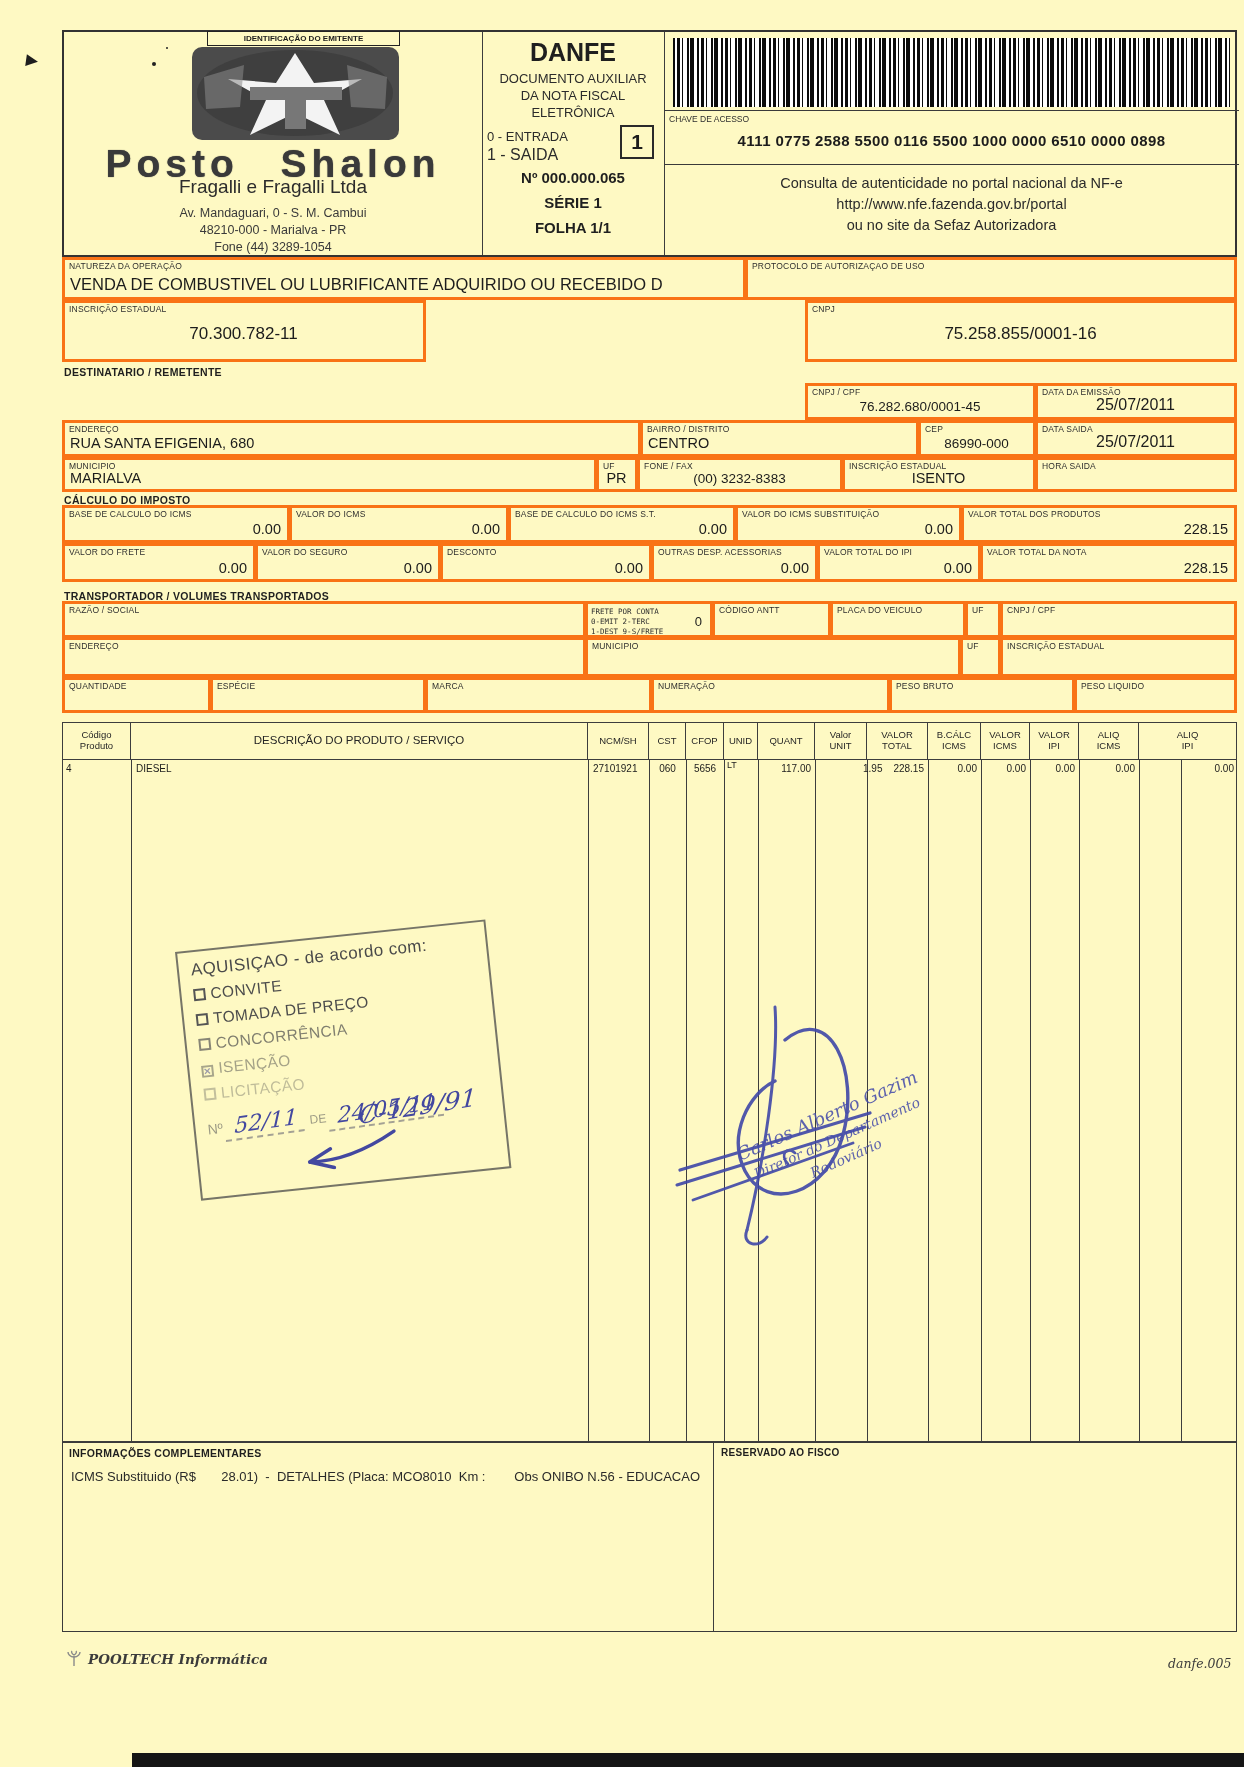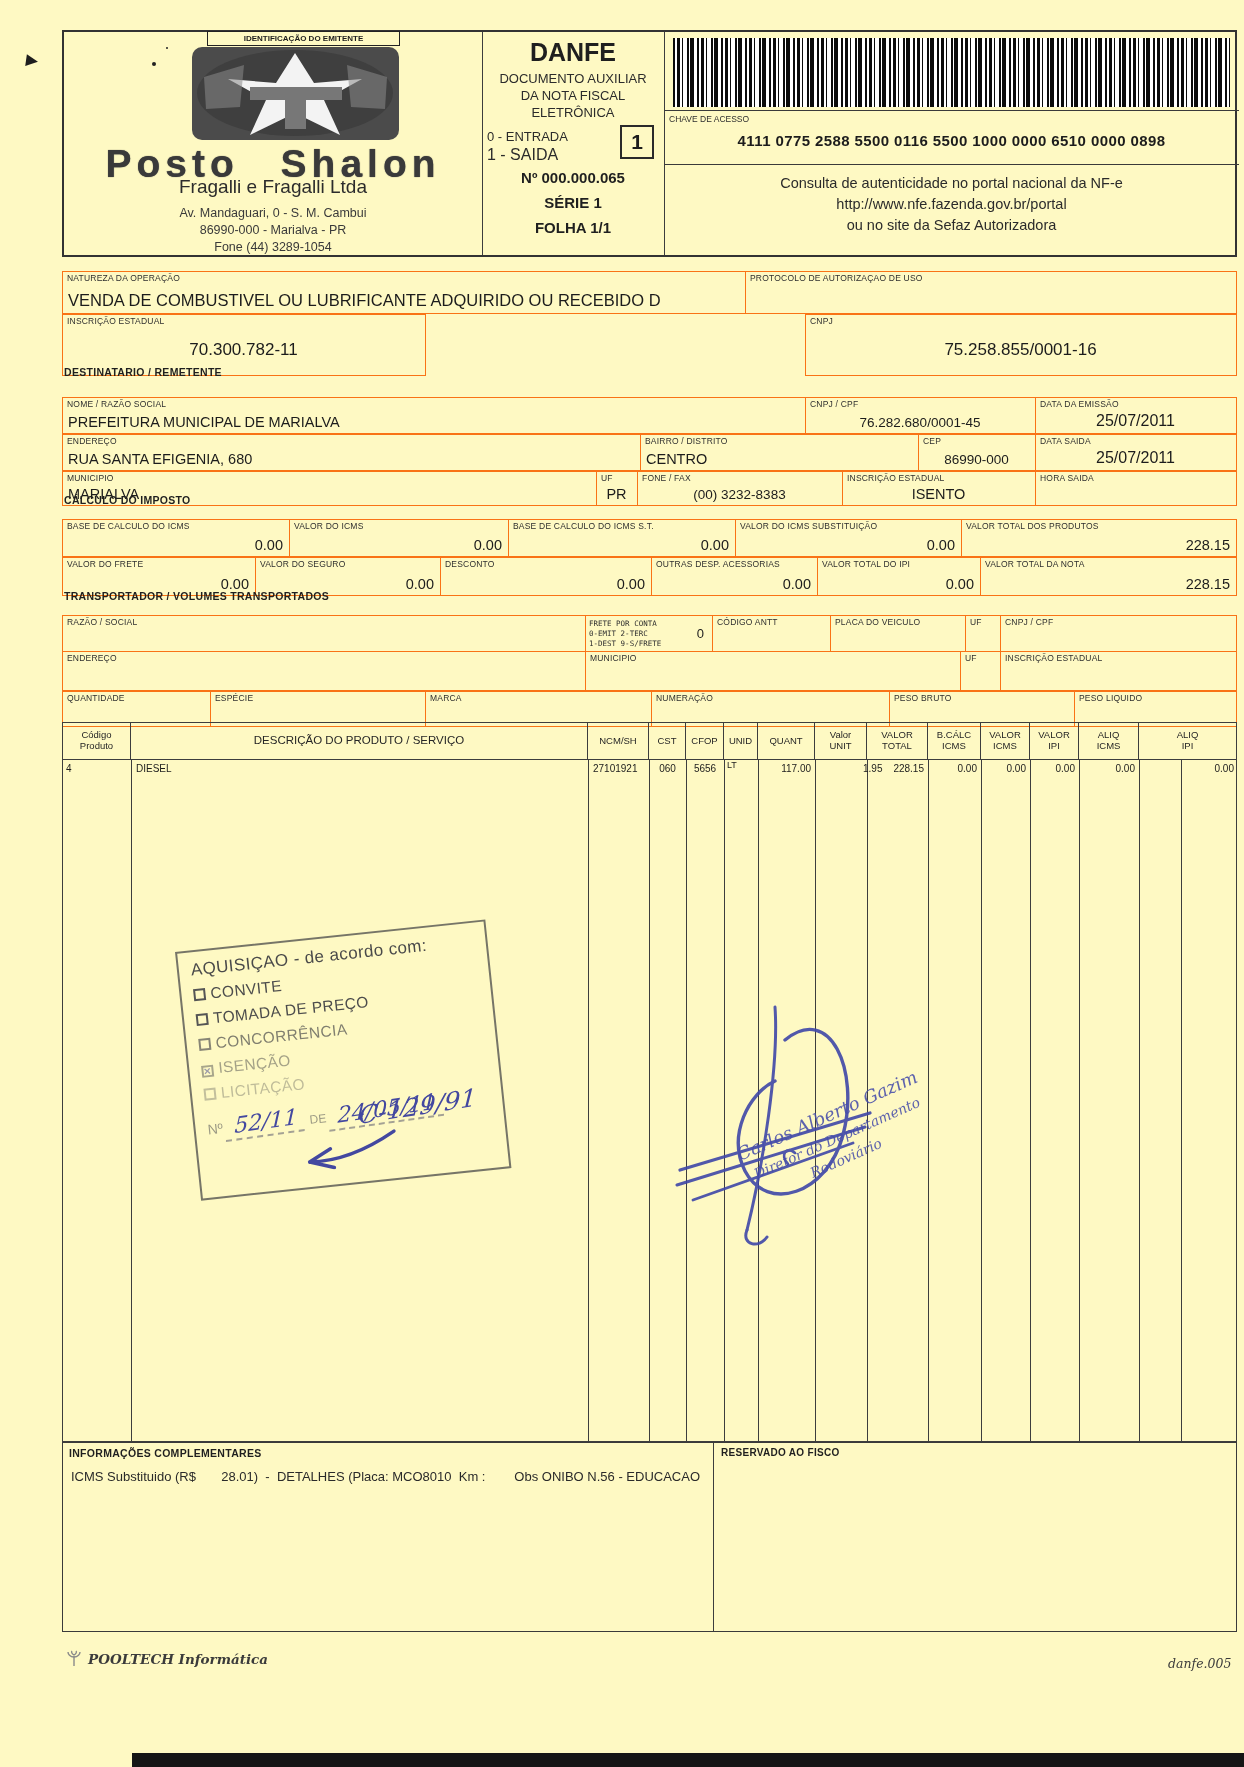--- a/index.html
+++ b/index.html
@@ -3,21 +3,21 @@
 <meta charset="utf-8">
 <style>
   * { box-sizing: border-box; margin: 0; padding: 0; }
   html,body { background:#ffffff; }
   .page {
     position: relative; width: 1244px; height: 1767px;
     background: #fef9c3; overflow: hidden;
     font-family: "Liberation Sans", sans-serif; color: #222;
   }
   .abs { position: absolute; }
-  .cell { position: absolute; border: 1px solid #f97316; margin-top: 14px; }
+  .cell { position: absolute; border: 3px solid #f97316; }
   .lbl { position: absolute; top: 2px; left: 4px; right: 3px;
          font-size: 8.5px; line-height: 1.15; color: #2e2e2e; letter-spacing: .2px; }
   .val { position: absolute; bottom: 3px; left: 5px; right: 6px;
          font-size: 14.5px; color: #1c1c1c; white-space: nowrap; }
   .val.c { text-align: center; }
   .val.r { text-align: right; }
   .sect { position: absolute; font-size: 10.5px; font-weight: bold;
           color: #1f1f1f; letter-spacing: .3px; }
   .vline { position: absolute; top: 0; bottom: 0; width: 1px; background: #3d3d3d; }
   .ph { position: absolute; border: 1px solid #3d3d3d; text-align: center;
@@ -78,21 +78,21 @@
         <ellipse cx="103" cy="46" rx="98" ry="43" fill="#3f3f3f"></ellipse>
         <polygon points="103,6 122,36 170,32 132,53 148,88 103,66 58,88 74,53 36,32 84,36" fill="#f3f3f3"></polygon>
         <rect x="58" y="40" width="92" height="13" fill="#777"></rect>
         <rect x="93" y="40" width="21" height="42" fill="#777"></rect>
         <polygon points="12,30 52,18 48,60 14,62" fill="#8a8a8a" opacity=".55"></polygon>
         <polygon points="195,30 155,18 159,60 193,62" fill="#8a8a8a" opacity=".55"></polygon>
       </svg>
       <div class="abs" style="left:0;top:110px;width:418px;text-align:center;font-size:39px;font-weight:bold;color:#3a3a3a;letter-spacing:5px;word-spacing:26px;text-shadow:0 0 1px #444;">Posto Shalon</div>
       <div class="abs" style="left:0;top:144px;width:418px;text-align:center;font-size:19px;color:#2c2c2c;">Fragalli e Fragalli Ltda</div>
       <div class="abs" style="left:0;top:174px;width:418px;text-align:center;font-size:12.5px;color:#3a3a3a;">Av. Mandaguari, 0 - S. M. Cambui</div>
-      <div class="abs" style="left:0;top:191px;width:418px;text-align:center;font-size:12.5px;color:#3a3a3a;">86990-000 - Marialva - PR</div>
+      <div class="abs" style="left:0;top:191px;width:418px;text-align:center;font-size:12.5px;color:#3a3a3a;">48210-000 - Marialva - PR</div>
       <div class="abs" style="left:0;top:208px;width:418px;text-align:center;font-size:12.5px;color:#3a3a3a;">Fone (44) 3289-1054</div>
     </div>
 
     <div class="abs" style="left:418px;top:0;width:182px;height:227px;">
       <div class="abs" style="left:0;top:6px;width:182px;text-align:center;font-size:25px;font-weight:bold;color:#1f1f1f;">DANFE</div>
       <div class="abs" style="left:0;top:39px;width:182px;text-align:center;font-size:13px;color:#2b2b2b;">DOCUMENTO AUXILIAR</div>
       <div class="abs" style="left:0;top:56px;width:182px;text-align:center;font-size:13px;color:#2b2b2b;">DA NOTA FISCAL</div>
       <div class="abs" style="left:0;top:73px;width:182px;text-align:center;font-size:13px;color:#2b2b2b;">ELETRÔNICA</div>
       <div class="abs" style="left:5px;top:97px;font-size:13px;color:#2b2b2b;">0 - ENTRADA</div>
       <div class="abs" style="left:5px;top:114px;font-size:16px;color:#2b2b2b;">1 - SAIDA</div>
@@ -126,24 +126,20 @@
     <div class="lbl">INSCRIÇÃO ESTADUAL</div>
     <div class="val c" style="font-size:17px;bottom:15px;">70.300.782-11</div>
   </div>
   <div class="cell" style="left:805px;top:300px;width:432px;height:62px;">
     <div class="lbl">CNPJ</div>
     <div class="val c" style="font-size:17px;bottom:15px;">75.258.855/0001-16</div>
   </div>
 
   <div class="sect" style="left:64px;top:366px;">DESTINATARIO / REMETENTE</div>
 
-  <div class="cell" style="left:62px;top:383px;width:744px;height:37px;">
-    <div class="lbl">NOME / RAZÃO SOCIAL</div>
-    <div class="val">PREFEITURA MUNICIPAL DE MARIALVA</div>
-  </div>
   <div class="cell" style="left:805px;top:383px;width:231px;height:37px;">
     <div class="lbl">CNPJ / CPF</div>
     <div class="val c" style="font-size:13.5px;">76.282.680/0001-45</div>
   </div>
   <div class="cell" style="left:1035px;top:383px;width:202px;height:37px;">
     <div class="lbl">DATA DA EMISSÃO</div>
     <div class="val c" style="font-size:16px;">25/07/2011</div>
   </div>
 
   <div class="cell" style="left:62px;top:420px;width:579px;height:37px;">

